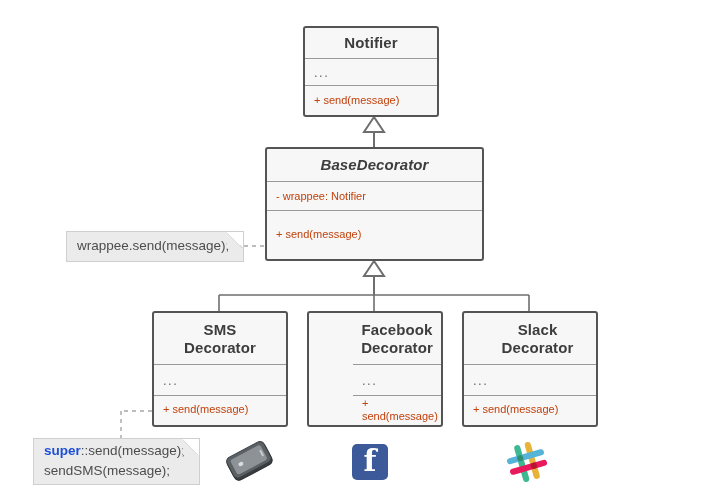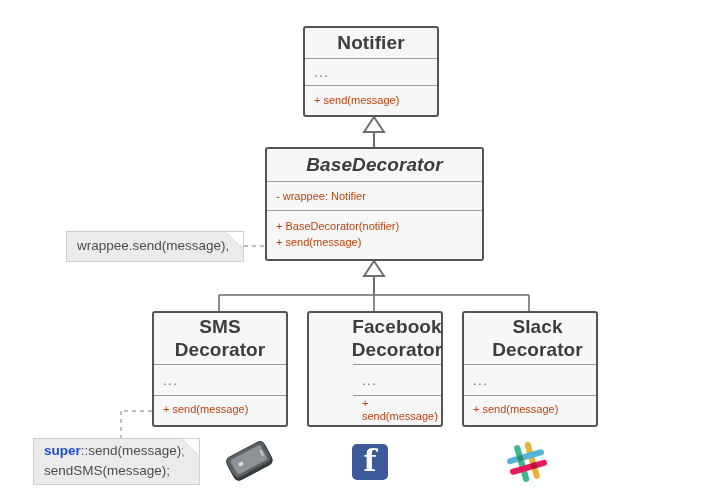--- a/index.html
+++ b/index.html
@@ -49,21 +49,21 @@
     display: flex;
     align-items: center;
     padding: 0 9px;
   }
   .uml-row:last-child { border-bottom: none; }
 
   .uml-title {
     justify-content: center;
     text-align: center;
     font-weight: bold;
-    font-size: 19px;
+    font-size: 15px;
     color: #3d3d3d;
     letter-spacing: 0.1px;
     line-height: 1.18;
     flex-direction: column;
   }
   .uml-title.abstract {
     font-style: italic;
     font-weight: bold;
   }
   .uml-attr, .uml-op {
@@ -177,21 +177,20 @@
     <div class="uml-row uml-attr uml-dots" style="height:29px;">...</div>
     <div class="uml-row uml-op op-list" style="height:30px;">
       <div>+ send(message)</div>
     </div>
   </div>
 
   <div class="uml-class" id="cls-base" style="left:265px; top:147px; width:219px; height:114px;">
     <div class="uml-row uml-title abstract" style="height:34px;">BaseDecorator</div>
     <div class="uml-row uml-attr" style="height:30px;">- wrappee: Notifier</div>
     <div class="uml-row uml-op op-list" style="height:50px;">
-      <div>+ BaseDecorator(notifier)</div>
       <div>+ send(message)</div>
     </div>
   </div>
 
   <div class="uml-class" id="cls-sms" style="left:152px; top:311px; width:136px; height:116px;">
     <div class="uml-row uml-title" style="height:53px;">
       <span>SMS</span>
       <span>Decorator</span>
     </div>
     <div class="uml-row uml-attr uml-dots" style="height:31px;">...</div>

